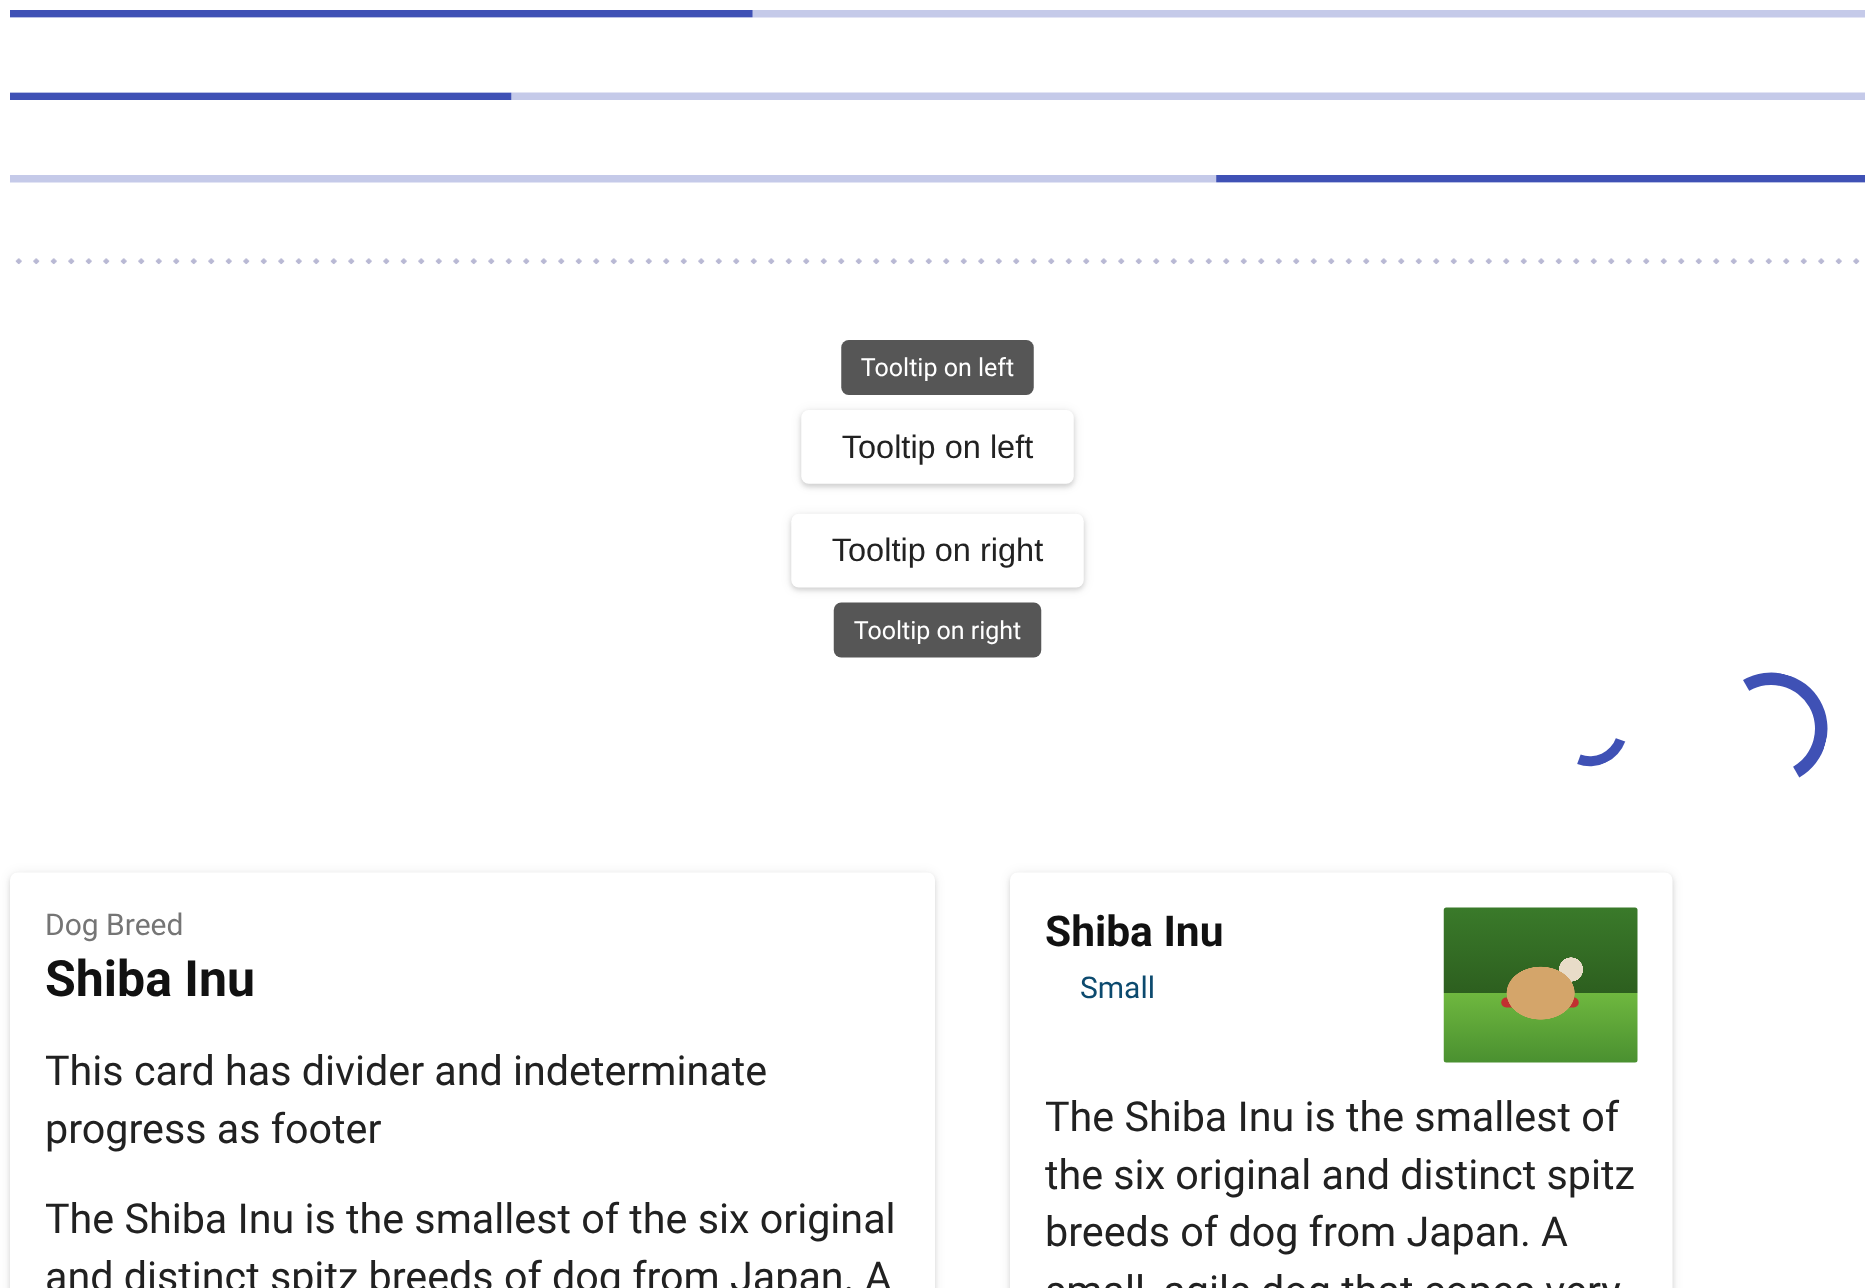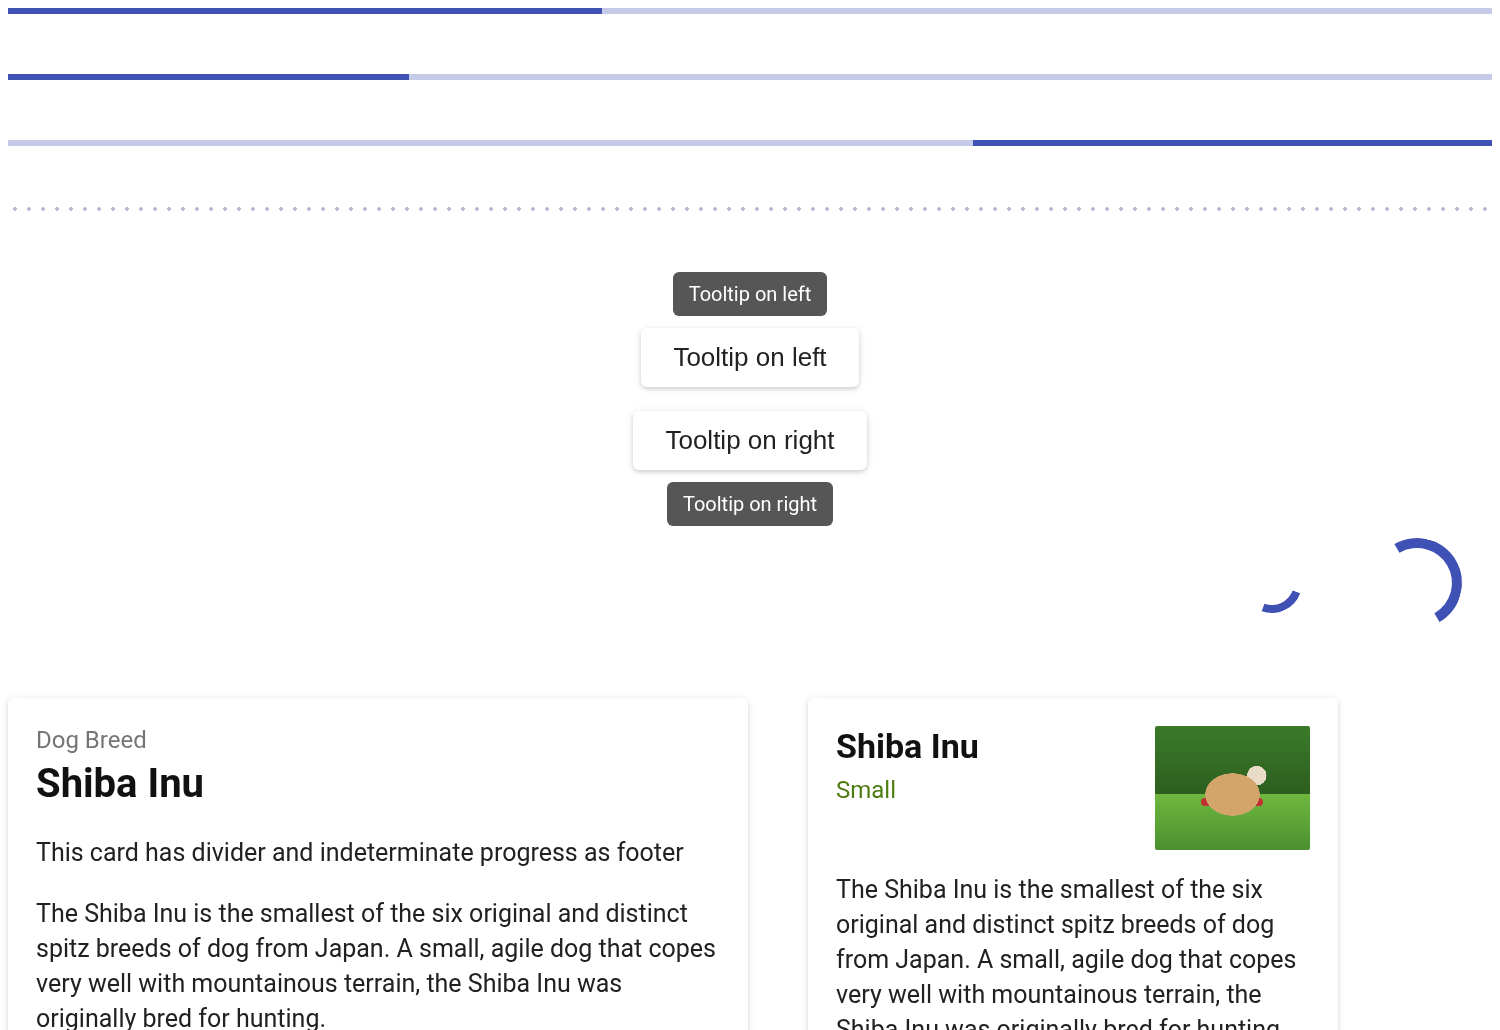--- a/index.html
+++ b/index.html
@@ -105,21 +105,21 @@
   font-size: 24px;
   margin-bottom: 6px;
 }
 .title {
   font-size: 40px;
   font-weight: 700;
   color: #111;
   margin-bottom: 28px;
 }
 .para {
-  font-size: 25px;
+  font-size: 33px;
   color: #212121;
   line-height: 1.4;
   margin-bottom: 26px;
 }
 .divider {
   border: none;
   border-top: 1px solid #e0e0e0;
   margin: 0 0 18px 0;
 }
 .actions {
@@ -167,22 +167,23 @@
   margin-bottom: 22px;
 }
 .card-header .htext { flex: 1; }
 .title-sm {
   font-size: 34px;
   font-weight: 700;
   color: #111;
   margin-bottom: 10px;
 }
 .subtitle-sm {
-  color: #4d7c0f;
+  color: #0c4a6e;
   font-size: 24px;
+  margin-left: 28px;
 }
 .avatar {
   width: 155px;
   height: 124px;
   border-radius: 2px;
   background: linear-gradient(to bottom, #3a7a2a 0%, #2d5f1f 55%, #6fb83f 55%, #4a9030 100%);
   position: relative;
   overflow: hidden;
 }
 .avatar::after{

